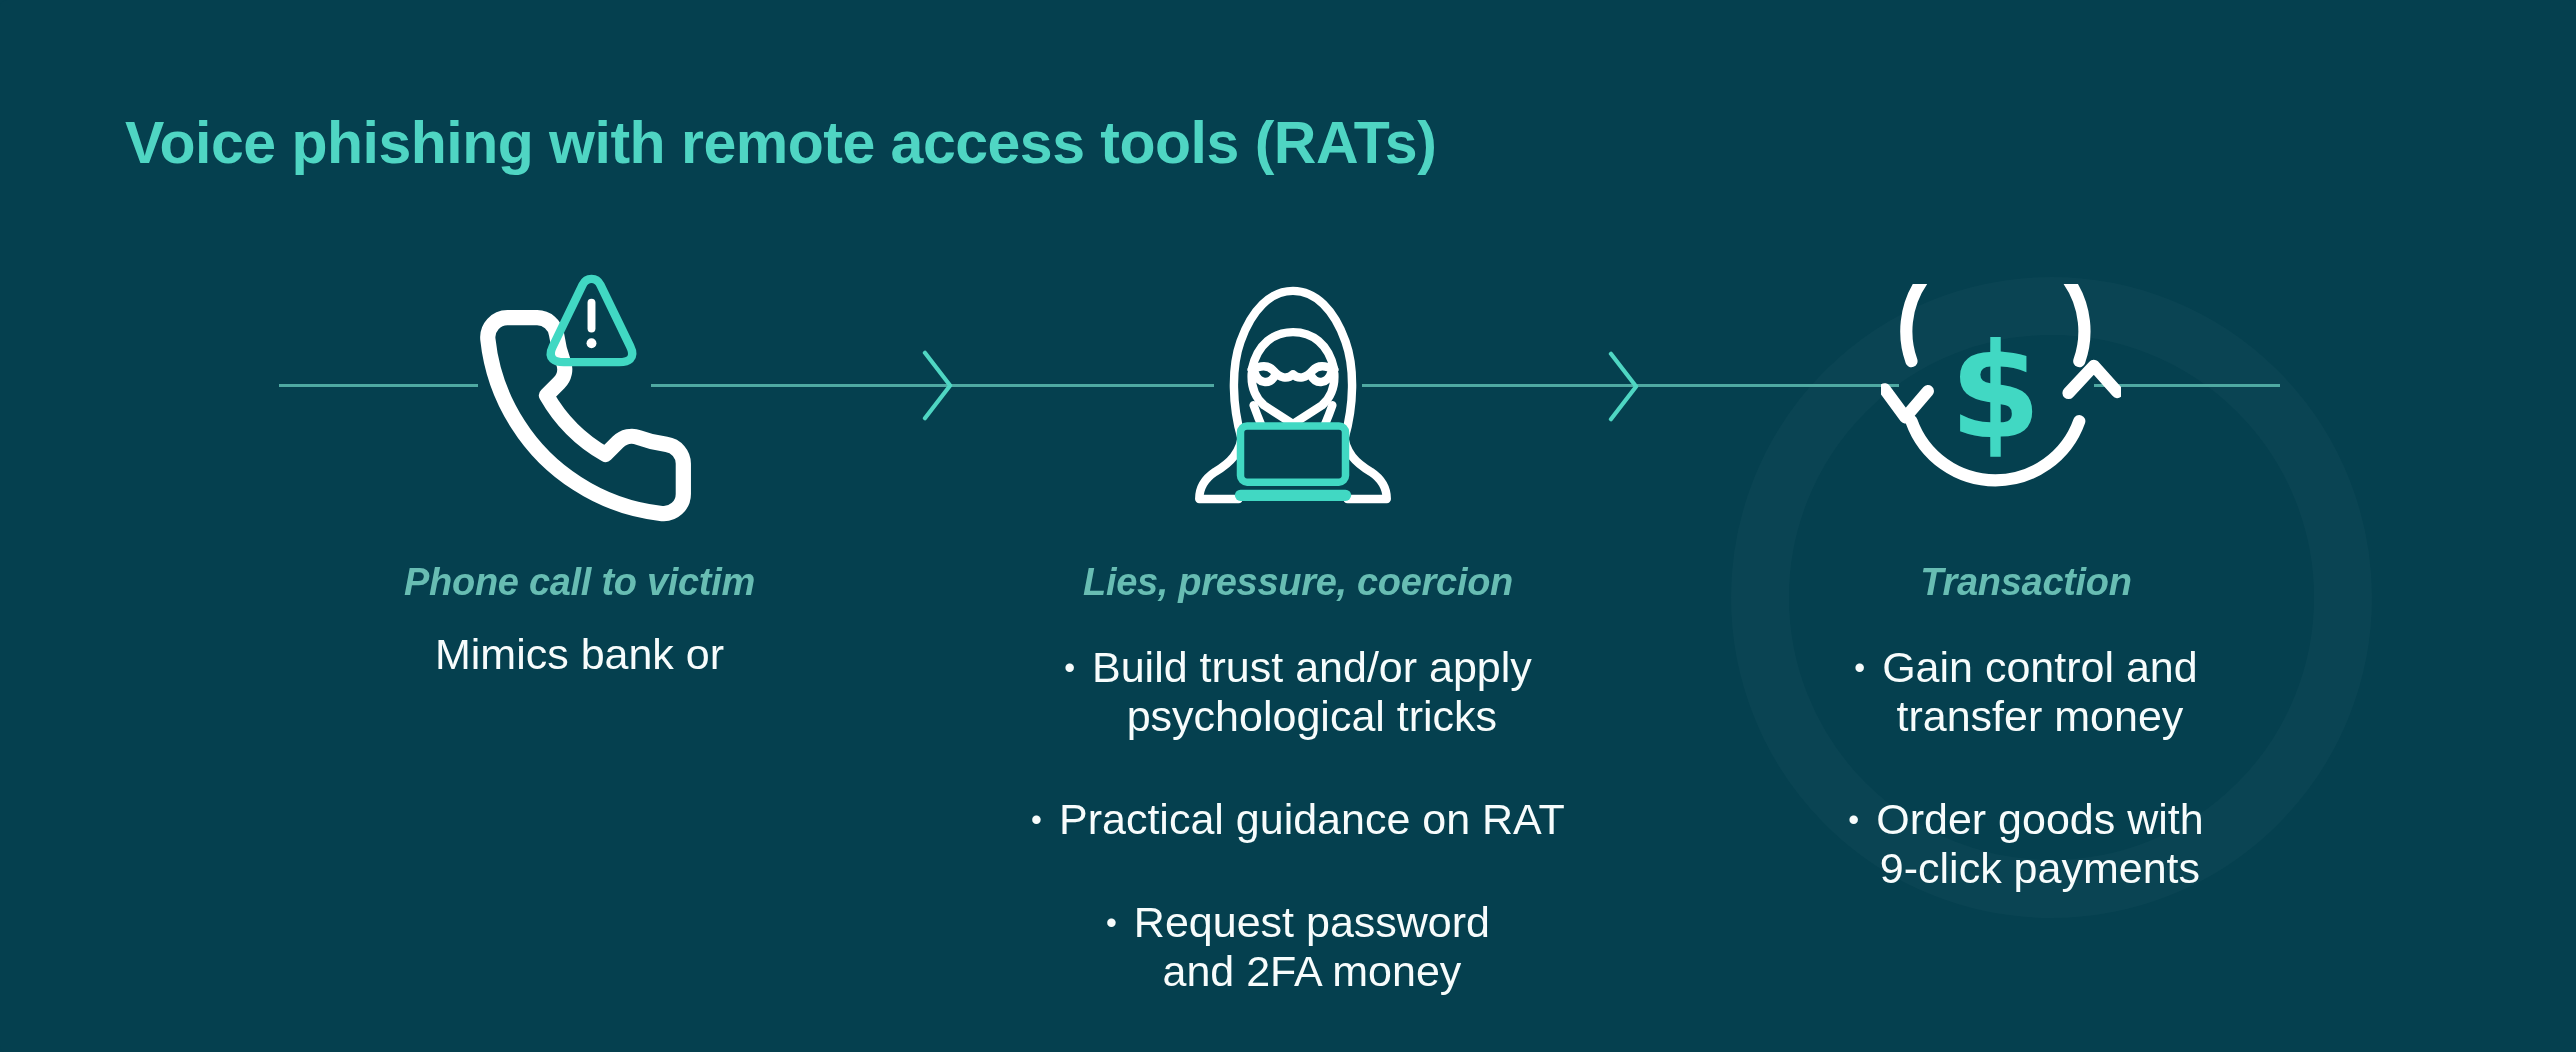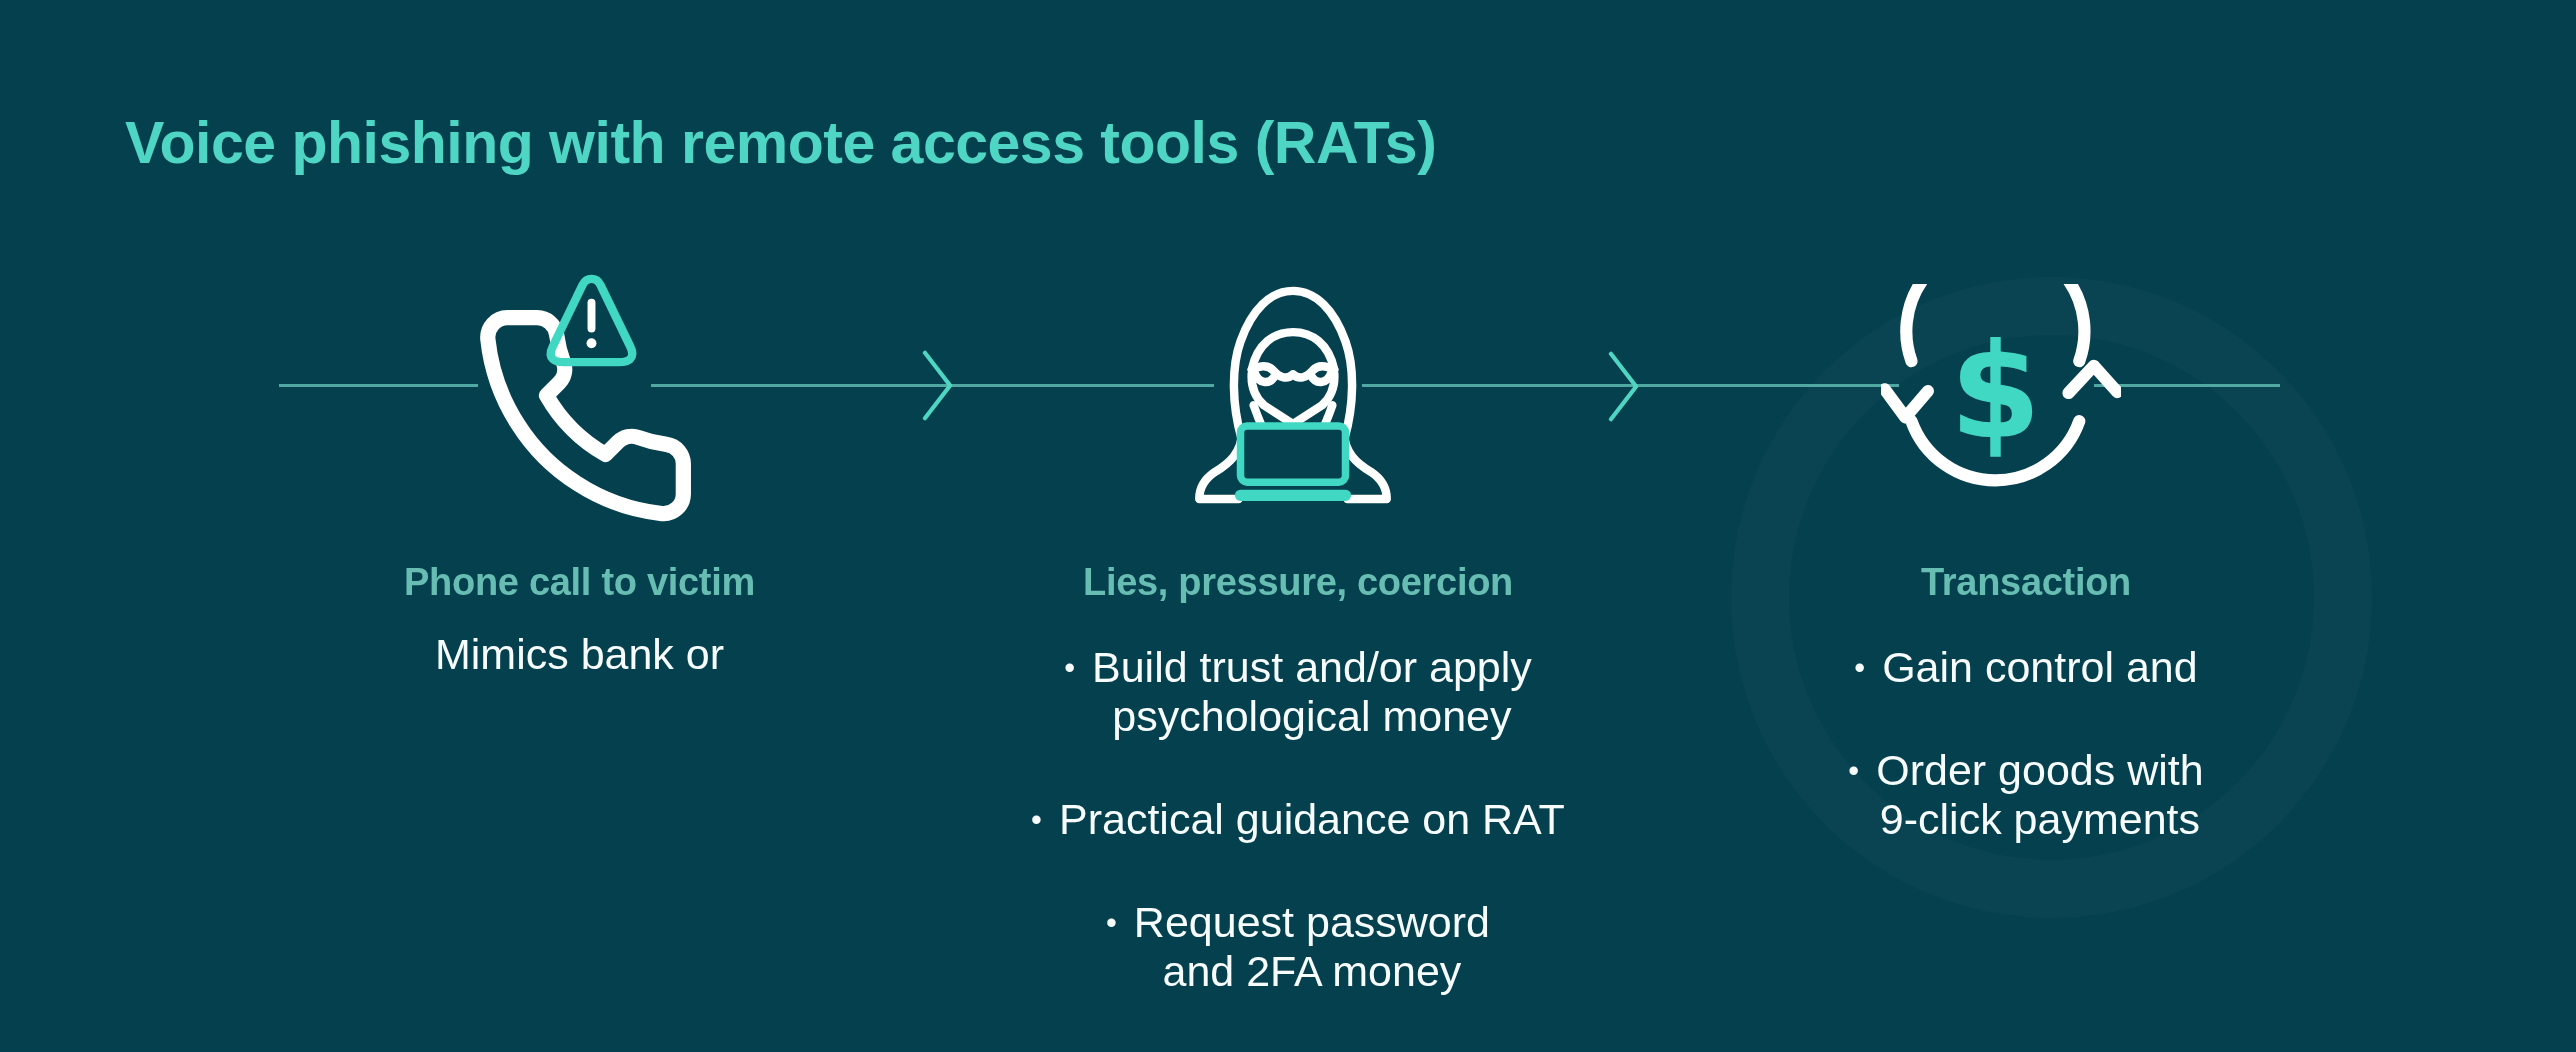--- a/index.html
+++ b/index.html
@@ -37,21 +37,21 @@
   .icon-phone{left:467px;top:298px;}
   .icon-alert{left:540px;top:268px;}
   .icon-hacker{left:1173px;top:274px;}
   .icon-cycle{left:1881px;top:284px;}
   .col{position:absolute;top:561px;text-align:center;}
   .col1{left:277px;width:605px;}
   .col2{left:995px;width:606px;}
   .col3{left:1723px;width:606px;}
   .step-heading{
     margin:0;font-size:38px;font-weight:700;letter-spacing:-0.3px;
-    line-height:1.15;color:var(--heading);
+    line-height:1.15;color:var(--heading);font-style:italic;
   }
   .bline{display:block;font-size:43px;line-height:49px;color:var(--body);}
   .plain-group{margin-top:26px;}
   .plain-group .bline{line-height:46px;}
   .bullet-group{
     display:flex;justify-content:center;align-items:flex-start;
     margin-top:54px;
   }
   .bullet-group.first{margin-top:38px;}
   .dot{
@@ -122,21 +122,21 @@
       <span class="bline">Mimics bank or</span>
     </div>
   </div>
 
   <div class="col col2">
     <h2 class="step-heading">Lies, pressure, coercion</h2>
     <div class="bullet-group first">
       <span class="dot">•</span>
       <span>
         <span class="bline">Build trust and/or apply</span>
-        <span class="bline">psychological money</span>
+        <span class="bline">psychological tricks</span>
       </span>
     </div>
     <div class="bullet-group">
       <span class="dot">•</span>
       <span>
         <span class="bline">Practical guidance on RAT</span>
       </span>
     </div>
     <div class="bullet-group">
       <span class="dot">•</span>
@@ -146,20 +146,21 @@
       </span>
     </div>
   </div>
 
   <div class="col col3">
     <h2 class="step-heading">Transaction</h2>
     <div class="bullet-group first">
       <span class="dot">•</span>
       <span>
         <span class="bline">Gain control and</span>
+        <span class="bline">transfer money</span>
       </span>
     </div>
     <div class="bullet-group">
       <span class="dot">•</span>
       <span>
         <span class="bline">Order goods with</span>
         <span class="bline">9-click payments</span>
       </span>
     </div>
   </div>

